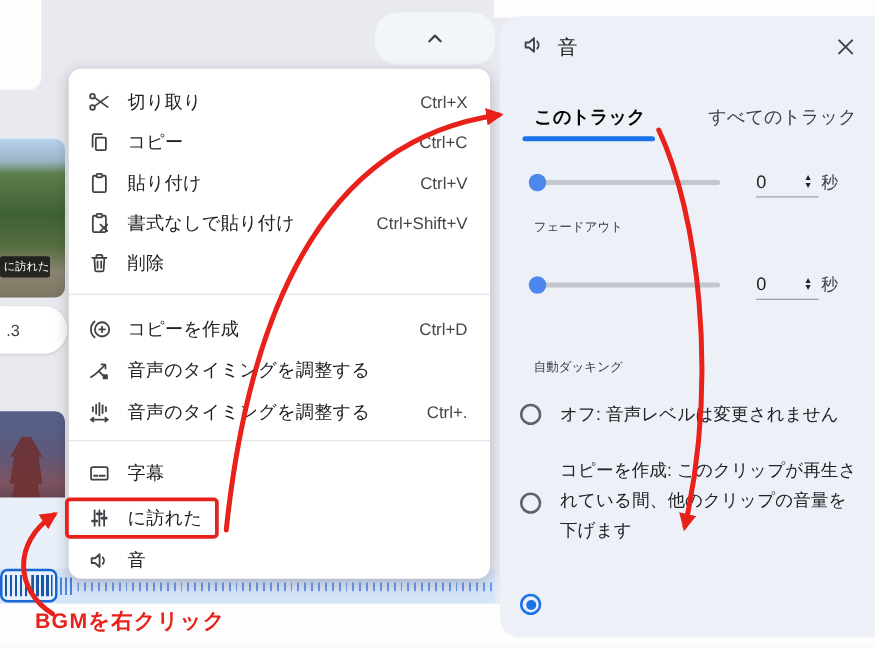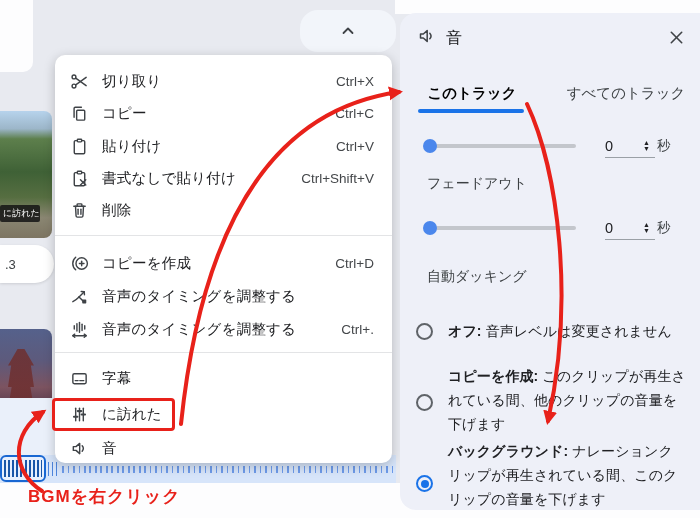--- a/index.html
+++ b/index.html
@@ -62,29 +62,29 @@
   .slider { position:absolute; left:26px; width:150px; height:4px; background:#c3c6cc; border-radius:2px; }
   .slider .thumb-dot { position:absolute; left:-3px; top:-5px; width:14px; height:14px; border-radius:50%; background:#4b87ec; }
   .s1 { top:131px; } .s2 { top:213px; }
   .valrow { position:absolute; left:205px; width:80px; height:20px; display:flex; align-items:center; }
   .v1 { top:123px; } .v2 { top:205px; }
   .vnum { font-size:14.5px; color:#202124; width:24px; }
   .vspin { display:flex; flex-direction:column; font-size:7px; color:#202124; line-height:6px; margin-left:14px; cursor:pointer; }
   .vunit { font-size:13.5px; color:#3c4043; margin-left:7px; }
   .vline { position:absolute; left:205px; width:50px; height:1px; background:#9aa0a6; }
   .vl1 { top:144px; } .vl2 { top:226px; }
-  .p-label { position:absolute; left:27px; font-size:14px; color:#3c4043; }
-  .lb-fadeout { top:162px; } .lb-ducking { top:255px; }
+  .p-label { position:absolute; left:27px; font-size:10px; color:#3c4043; }
+  .lb-fadeout { top:162px; } .lb-ducking { top:274px; }
   .radio { position:absolute; left:16px; width:17px; height:17px; border-radius:50%; border:2px solid #5f6368; background:transparent; cursor:pointer; }
   .radio.sel { border-color:#1a73e8; }
   .radio.sel:after { content:""; position:absolute; left:2.5px; top:2.5px; width:8px; height:8px; border-radius:50%; background:#1a73e8; }
   .r1 { top:310px; } .r2 { top:381px; } .r3 { top:462px; }
   .opt-text { position:absolute; left:48px; width:238px; font-size:14px; line-height:24px; color:#202124; letter-spacing:.1px; }
   .o1 { top:306px; } .o2 { top:351px; } .o3 { top:426px; }
-  .opt-text b { font-weight:bold; margin-right:4px; }
+  .opt-text b { font-weight:normal; margin-right:4px; }
   
   .red-box { position:absolute; left:52px; top:398px; width:123px; height:33px;
     border:3.5px solid #e8211a; border-radius:4px; pointer-events:none; }
   .arrows { position:absolute; left:0; top:0; width:700px; height:518px; pointer-events:none; }
   .bgm-note { position:absolute; left:28px; top:485px; font-size:17px; font-weight:bold; color:#e8211a; letter-spacing:1px; }
 </style>
 </head>
 <body>
 
 <div class="page">
@@ -299,21 +299,20 @@
 
     <div class="p-label lb-ducking">自動ダッキング</div>
 
     <div class="radio r1"></div>
     <div class="opt-text o1"><b>オフ:</b><span>音声レベルは変更されません</span></div>
 
     <div class="radio r2"></div>
     <div class="opt-text o2"><b>コピーを作成:</b><span>このクリップが再生されている間、他のクリップの音量を下げます</span></div>
 
     <div class="radio sel r3"></div>
-    <div class="opt-text o3"><b>バックグラウンド:</b><span>ナレーションクリップが再生されている間、このクリップの音量を下げます</span></div>
   </div>
 
   <div class="red-box"></div>
   <svg class="arrows" viewBox="0 0 700 518">
     <defs>
       <marker id="ah" markerUnits="userSpaceOnUse" markerWidth="18" markerHeight="18" refX="10" refY="7" orient="auto">
         <path d="M0,0 L14,7 L0,14 Z" fill="#e8211a"></path>
       </marker>
     </defs>
     <path d="M 181 424 Q 213 118 399 92" fill="none" stroke="#e8211a" stroke-width="4" stroke-linecap="round" marker-end="url(#ah)"></path>

